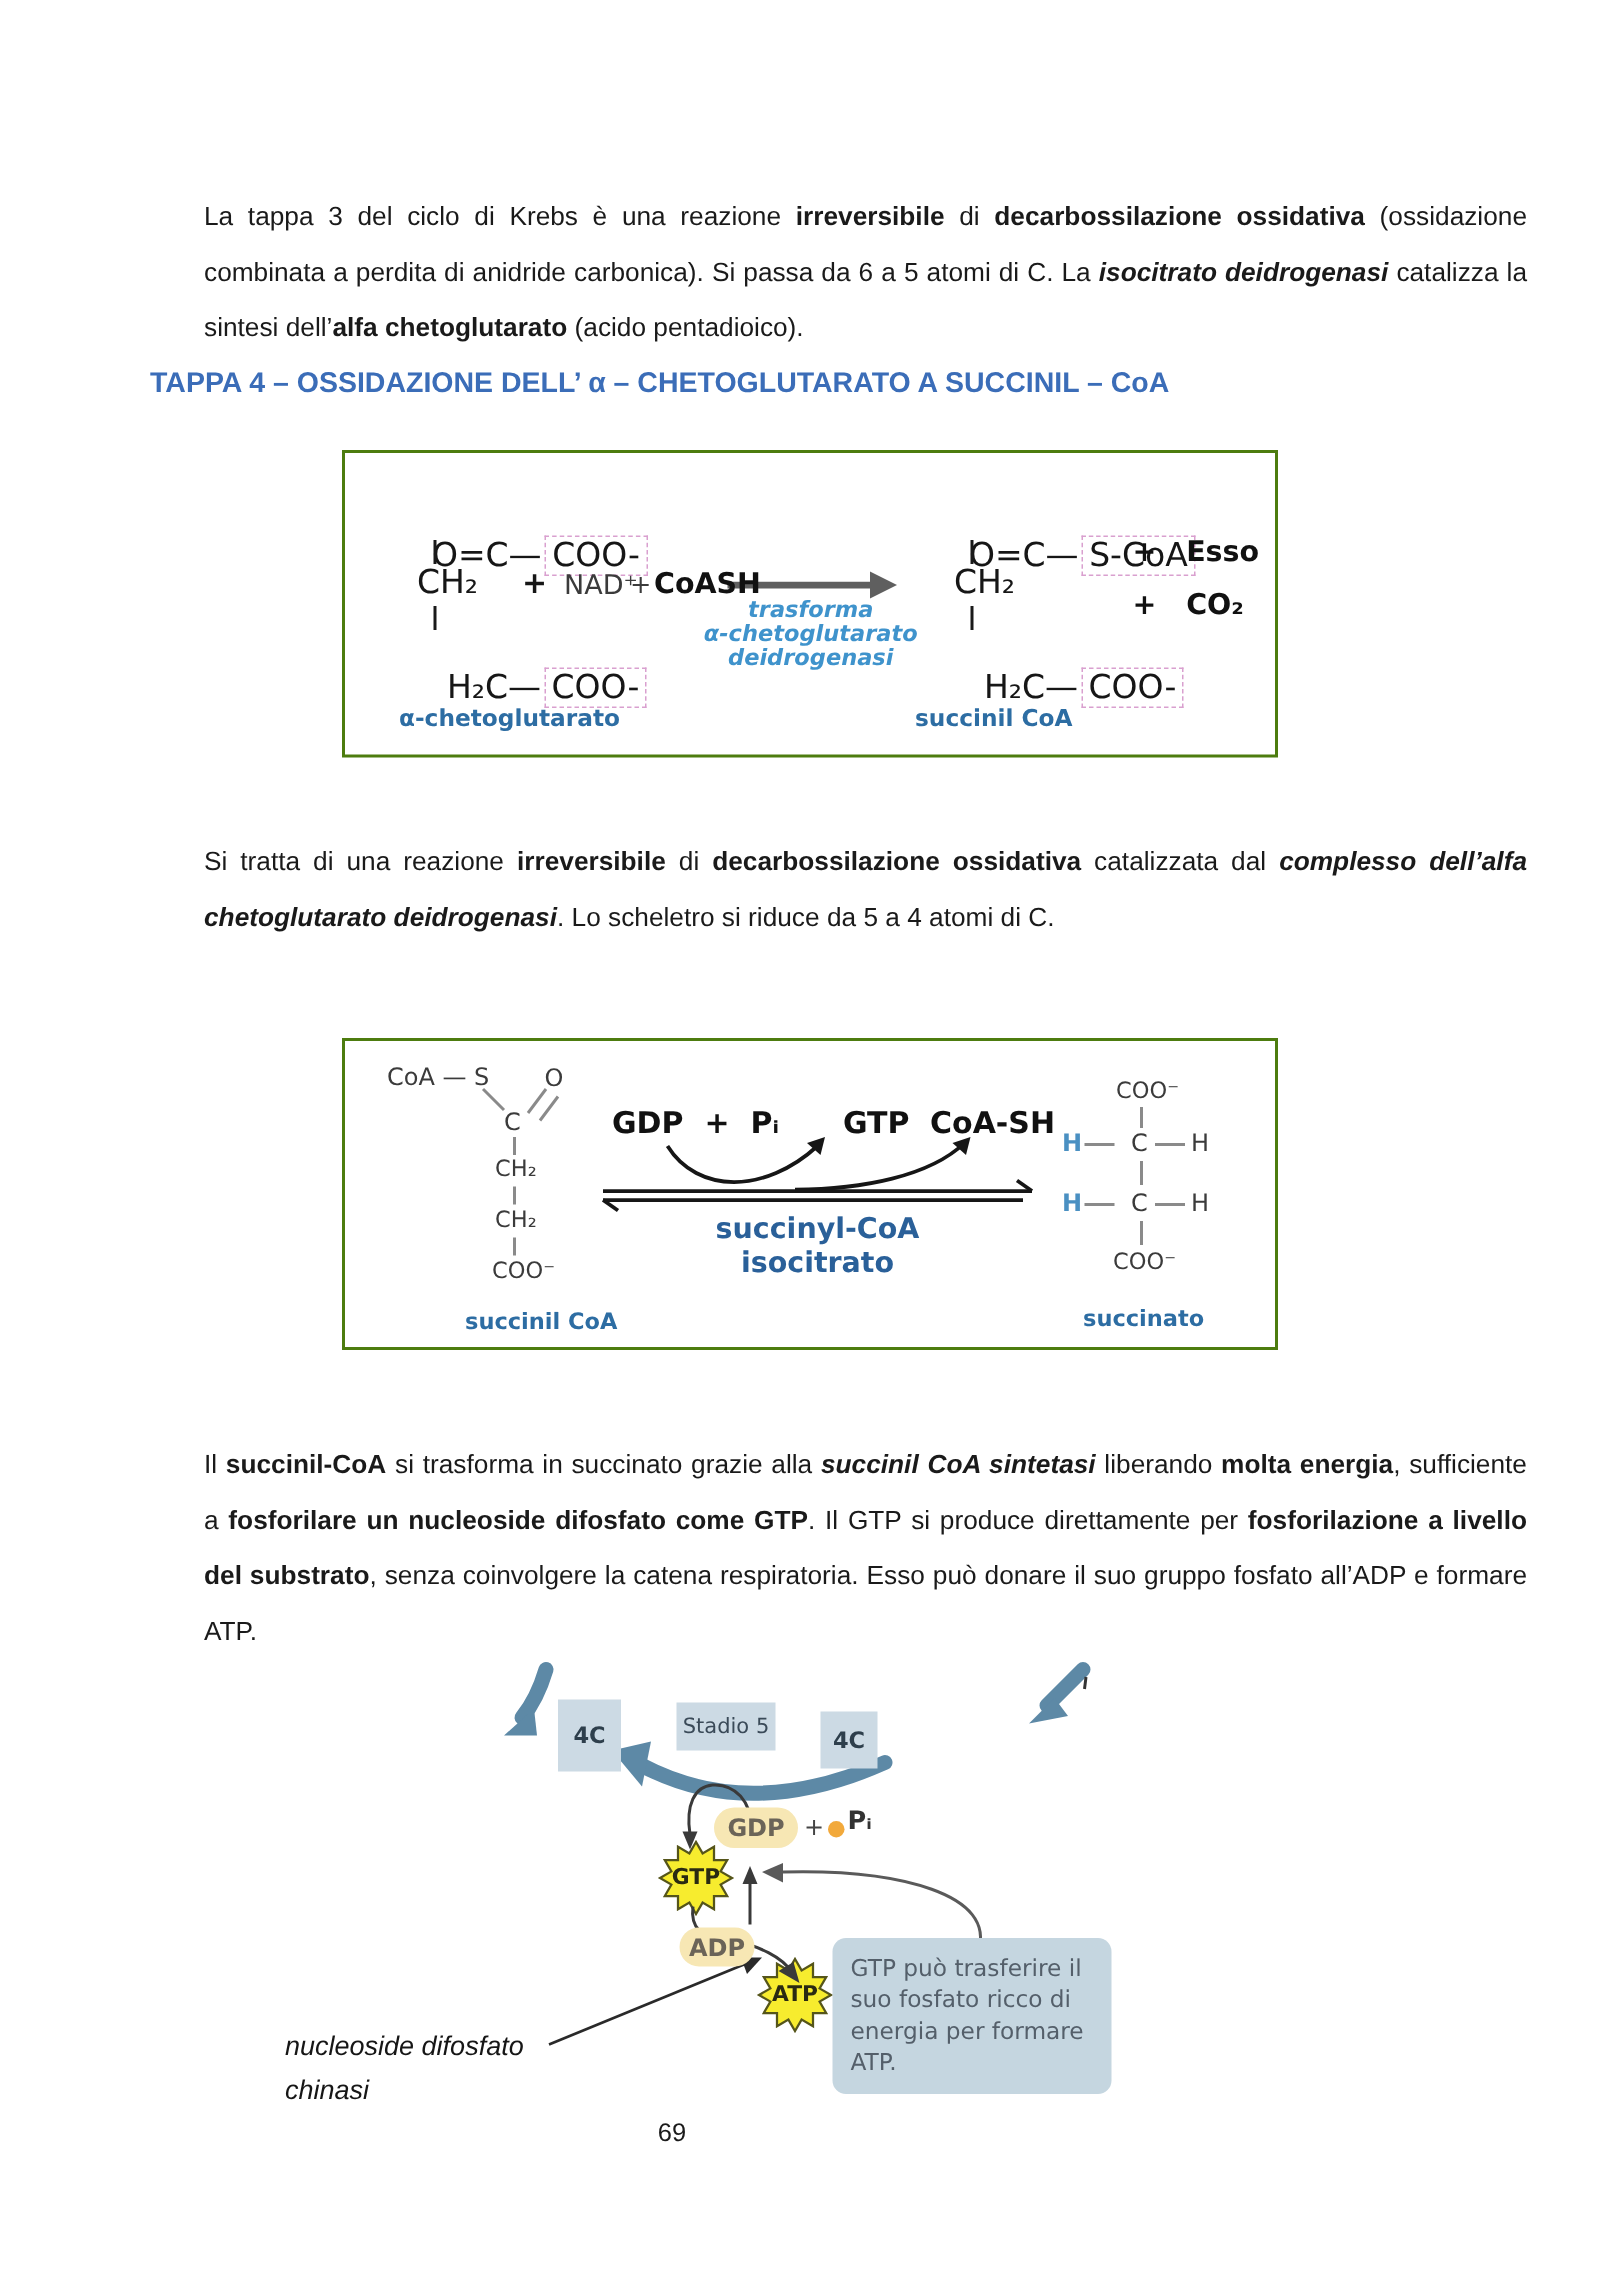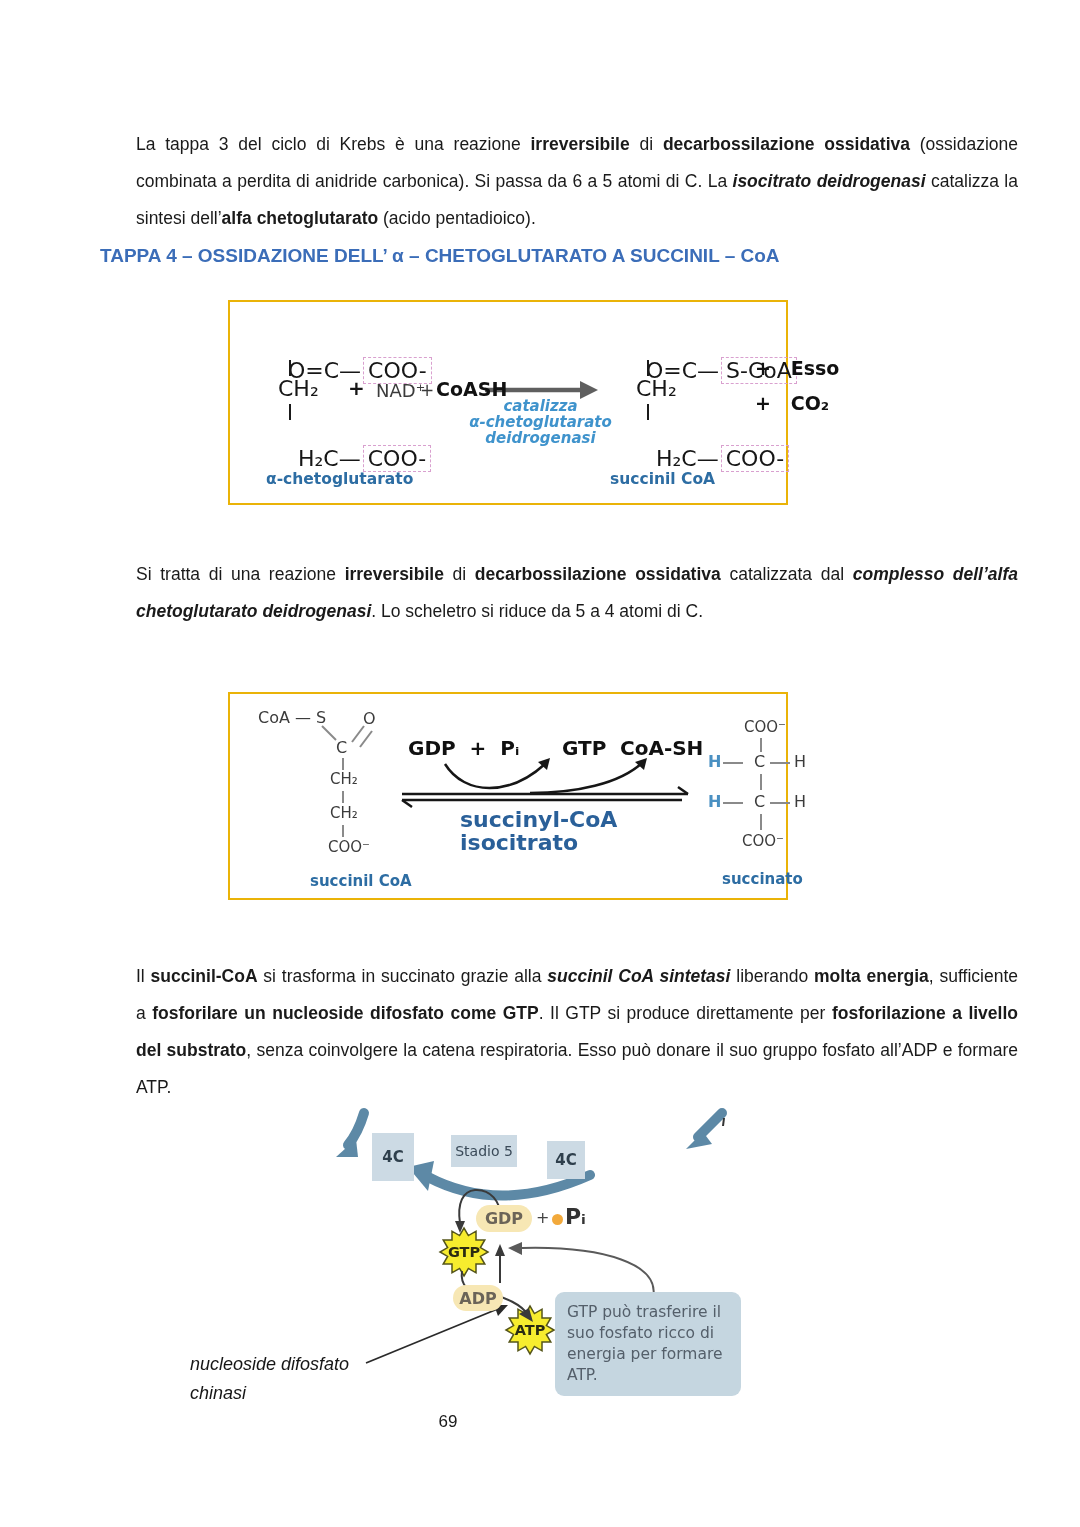--- a/index.html
+++ b/index.html
@@ -9,33 +9,33 @@
   .abs { position:absolute; }
 
   
   .para { position:absolute; left:100px; width:882px; font-size:17.5px; line-height:37px;
           color:#1a1a1a; text-align:justify;margin-left:36px; }
   .para span.b { font-weight:bold; }
   .para span.i { font-style:italic; }
   .heading { position:absolute; left:100px; font-size:19px; font-weight:bold; color:#3b6db8; }
 
   
-  .dbox { position:absolute; left:228px; width:560px; background:#fff; border:2px solid #eab308; }
+  .dbox { position:absolute; left:228px; width:624px; background:#fff; border:2px solid #4d7c0f; }
   .chem { font-family:"DejaVu Sans", sans-serif; color:#161616; font-size:22px; white-space:pre; }
   .chem-sm { font-family:"DejaVu Sans", sans-serif; color:#3b3b3b; font-size:15px; white-space:pre; }
   .pinkbox { display:inline-block; border:1px dashed #d9a0cf; padding:0 4px; margin-left:2px; }
   .vbond { position:absolute; width:0; border-left:2px solid #1a1a1a; }
   .vbond-g { position:absolute; width:0; border-left:2px solid #8a8a8a; }
   .hbond-g { position:absolute; height:0; border-top:2px solid #8a8a8a; }
   .bluelabel { position:absolute; font-family:"DejaVu Sans", sans-serif; font-weight:bold;
                color:#2d6da3; font-size:15.5px; white-space:pre; }
   .enzyme1 { position:absolute; text-align:center; font-family:"DejaVu Sans", sans-serif;
              font-weight:bold; font-style:italic; color:#3f93cc; font-size:15px; line-height:16px; }
-  .enzyme2 { position:absolute; text-align:left; font-family:"DejaVu Sans", sans-serif;
-             font-weight:bold; color:#2a6099; font-size:22px; line-height:23px; }
+  .enzyme2 { position:absolute; text-align:center; font-family:"DejaVu Sans", sans-serif;
+             font-weight:bold; color:#2a6099; font-size:19px; line-height:23px; }
   .boldchem { font-family:"DejaVu Sans", sans-serif; font-weight:bold; color:#111; white-space:pre; }
 
   
   .fig { position:absolute; left:170px; top:1105px; width:650px; height:310px; }
   .figbox { position:absolute; background:#ccdae4; color:#2e3f4c; font-family:"DejaVu Sans", sans-serif;
             font-weight:bold; display:flex; align-items:center; justify-content:center; }
   .pill { position:absolute; background:#f7e7b4; border-radius:14px; color:#6b6458;
           font-family:"DejaVu Sans", sans-serif; font-weight:bold; font-size:16px;
           display:flex; align-items:center; justify-content:center; }
   .startext { position:absolute; width:40px; text-align:center; font-family:"DejaVu Sans", sans-serif;
@@ -75,21 +75,21 @@
       <span>H₂C—</span><span class="pinkbox">COO-</span>
     </div>
     <div class="bluelabel" style="left:36px; top:168px;">α-chetoglutarato</div>
 
     <div class="abs chem" style="left:118px; top:74px; font-size:20px; font-weight:bold;">+</div>
     <div class="abs chem-sm" style="left:146px; top:78px; font-size:18px;">NAD⁺</div>
     <div class="abs chem-sm" style="left:190px; top:78px; font-size:17px;">+</div>
     <div class="abs boldchem" style="left:206px; top:76px; font-size:19px;">CoASH</div>
 
     <div class="enzyme1" style="left:228px; top:96px; width:165px;">
-      <div>catalizza</div>
+      <div>trasforma</div>
       <div>α-chetoglutarato</div>
       <div>deidrogenasi</div>
     </div>
 
     <div class="abs chem" style="left:374px; top:30px;">
       <span>O=C—</span><span class="pinkbox">S-CoA</span>
     </div>
     <div class="vbond" style="left:417px; top:58px; height:16px;"></div>
     <div class="abs chem" style="left:406px; top:74px;">CH₂</div>
     <div class="vbond" style="left:417px; top:102px; height:16px;"></div>
@@ -199,21 +199,21 @@
       <polygon points="338,200 328,211 324,200" fill="#2a2a2a"></polygon>
     </svg>
 
     <div class="figbox" style="left:202px; top:28px; width:42px; height:48px; font-size:15px;">4C</div>
     <div class="figbox" style="left:281px; top:30px; width:66px; height:32px; font-size:14px; font-weight:normal; color:#3a4a58;">Stadio 5</div>
     <div class="figbox" style="left:377px; top:36px; width:38px; height:38px; font-size:15px;">4C</div>
 
     <div class="pill" style="left:306px; top:100px; width:56px; height:27px;">GDP</div>
     <div class="abs" style="left:366px; top:103px; font-size:16px; color:#444; font-family:'DejaVu Sans',sans-serif;">+</div>
     <div class="dot" style="left:382px; top:109px; width:11px; height:11px;"></div>
-    <div class="abs" style="left:395px; top:99px; font-size:22px; font-weight:bold; color:#333; font-family:'DejaVu Sans',sans-serif;">Pᵢ</div>
+    <div class="abs" style="left:395px; top:99px; font-size:17px; font-weight:bold; color:#333; font-family:'DejaVu Sans',sans-serif;">Pᵢ</div>
 
     <div class="startext" style="left:274px; top:139px;">GTP</div>
     <div class="startext" style="left:340px; top:217px;">ATP</div>
 
     <div class="pill" style="left:283px; top:180px; width:50px; height:26px;">ADP</div>
 
     <div class="notebox">GTP può trasferire il suo fosfato ricco di energia per formare ATP.</div>
 
     <div class="figlabel">
       <div>nucleoside difosfato</div>

